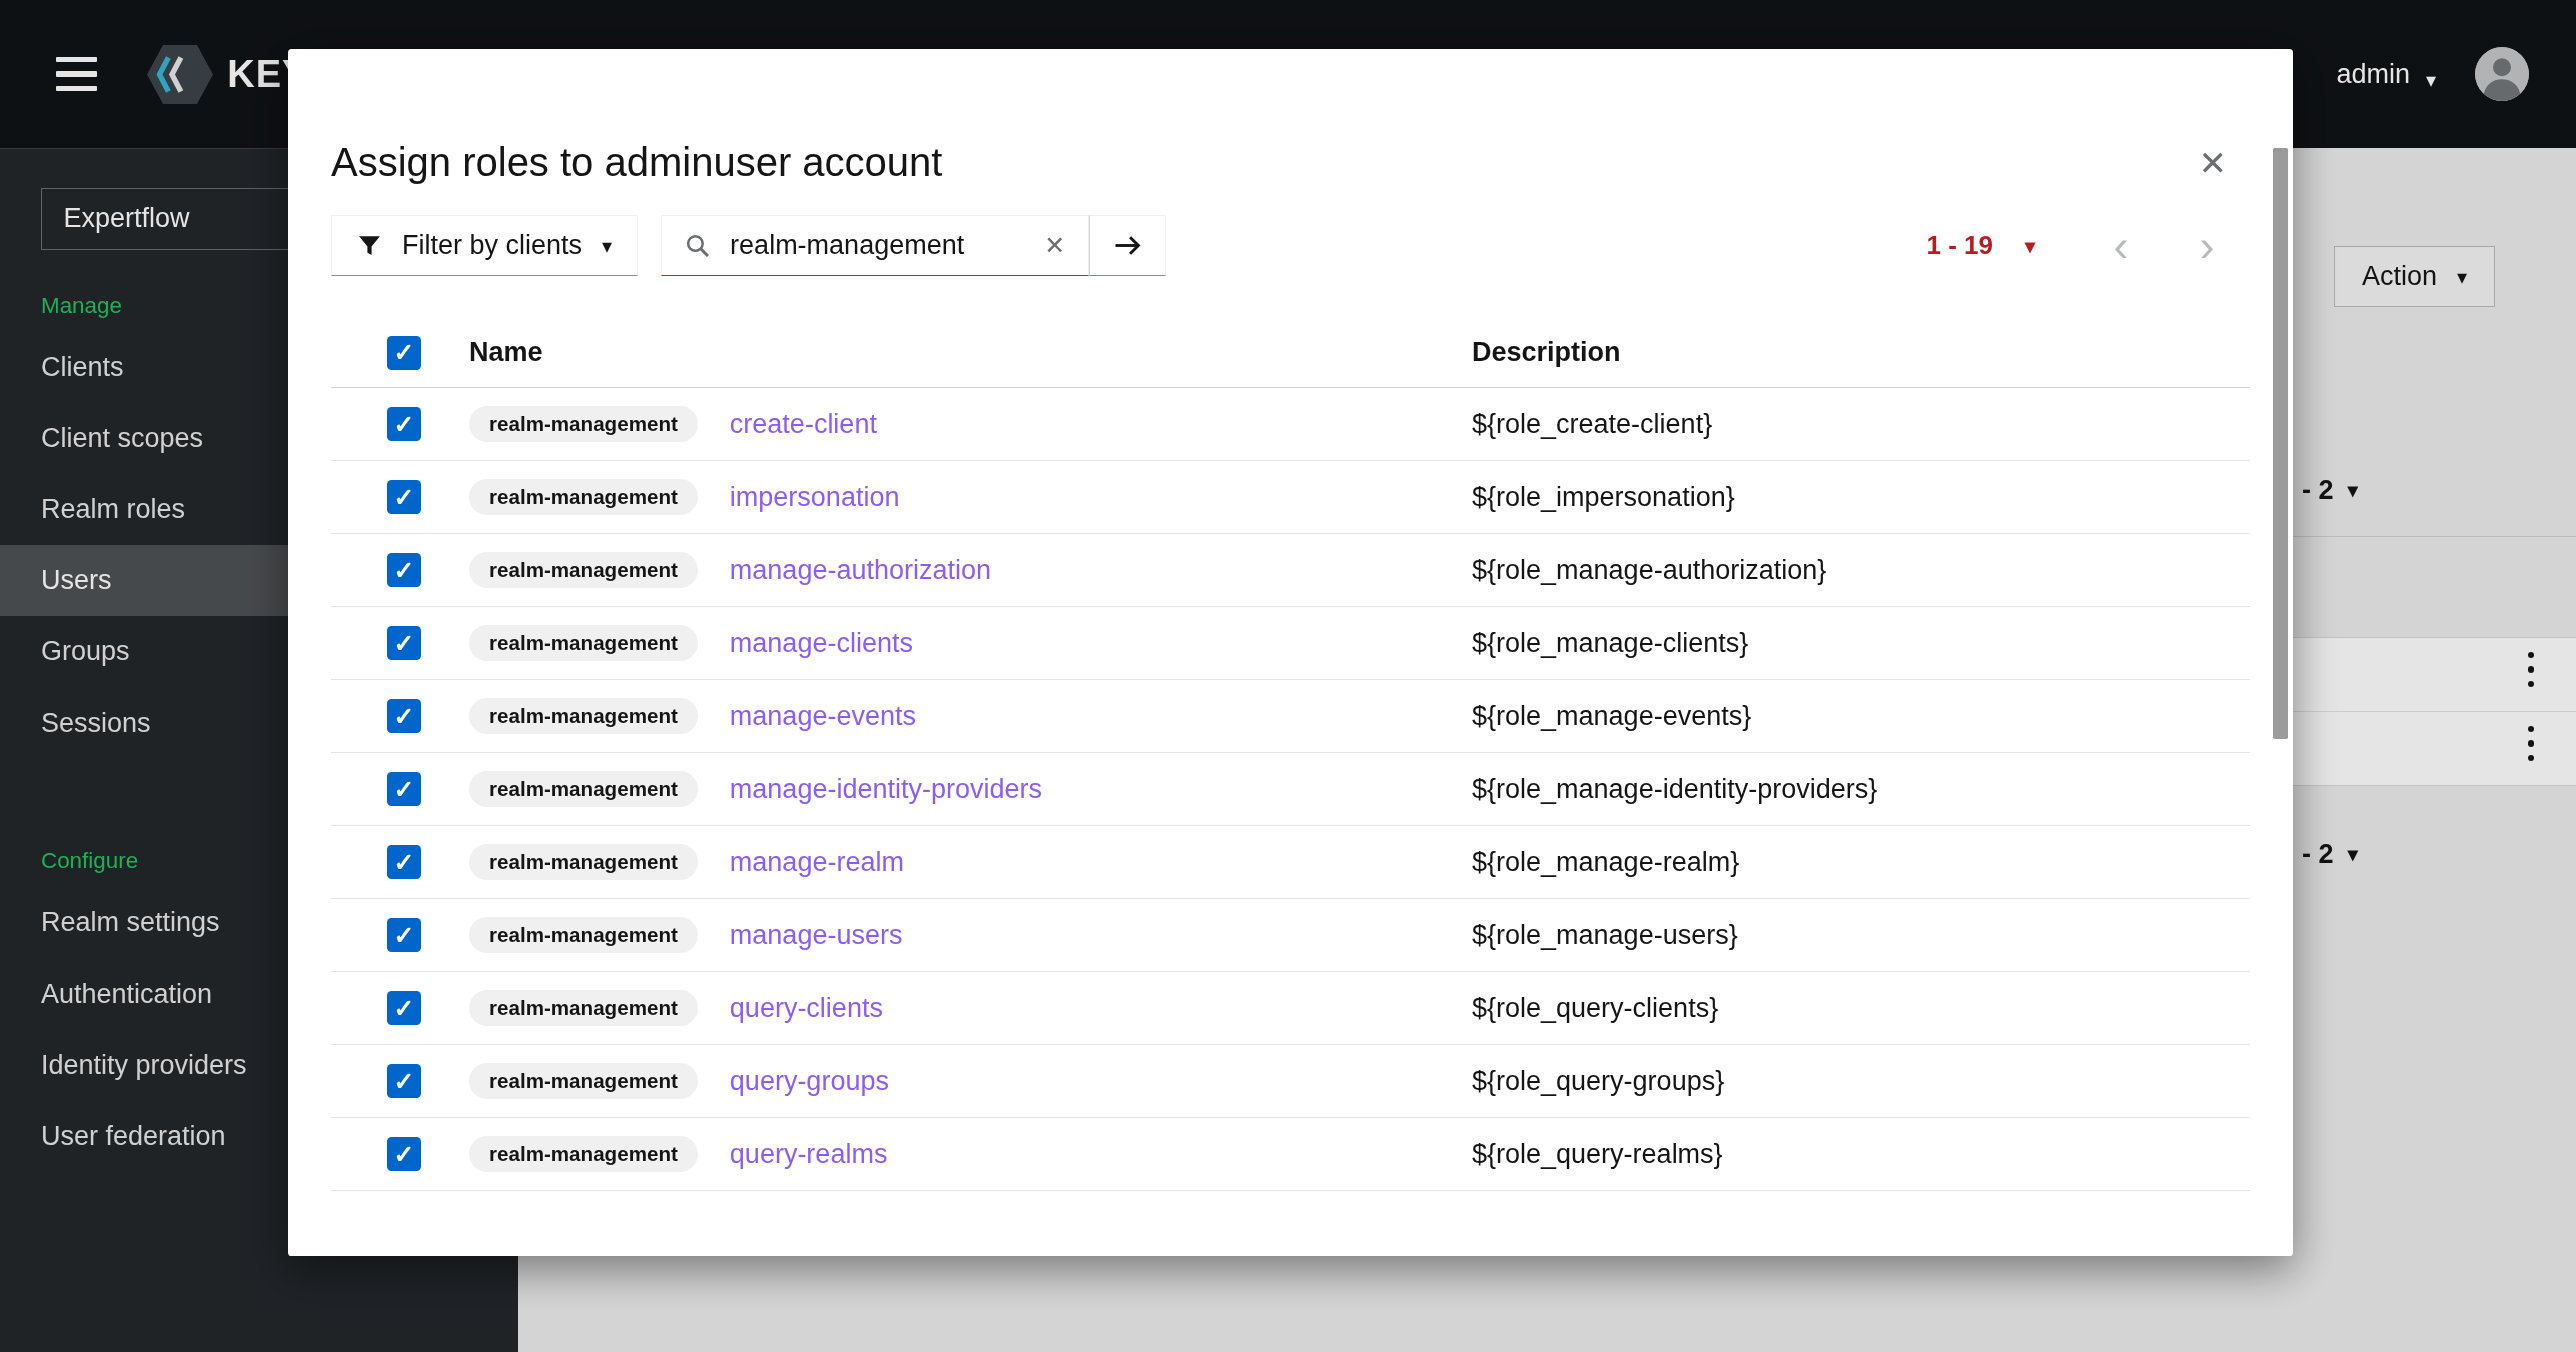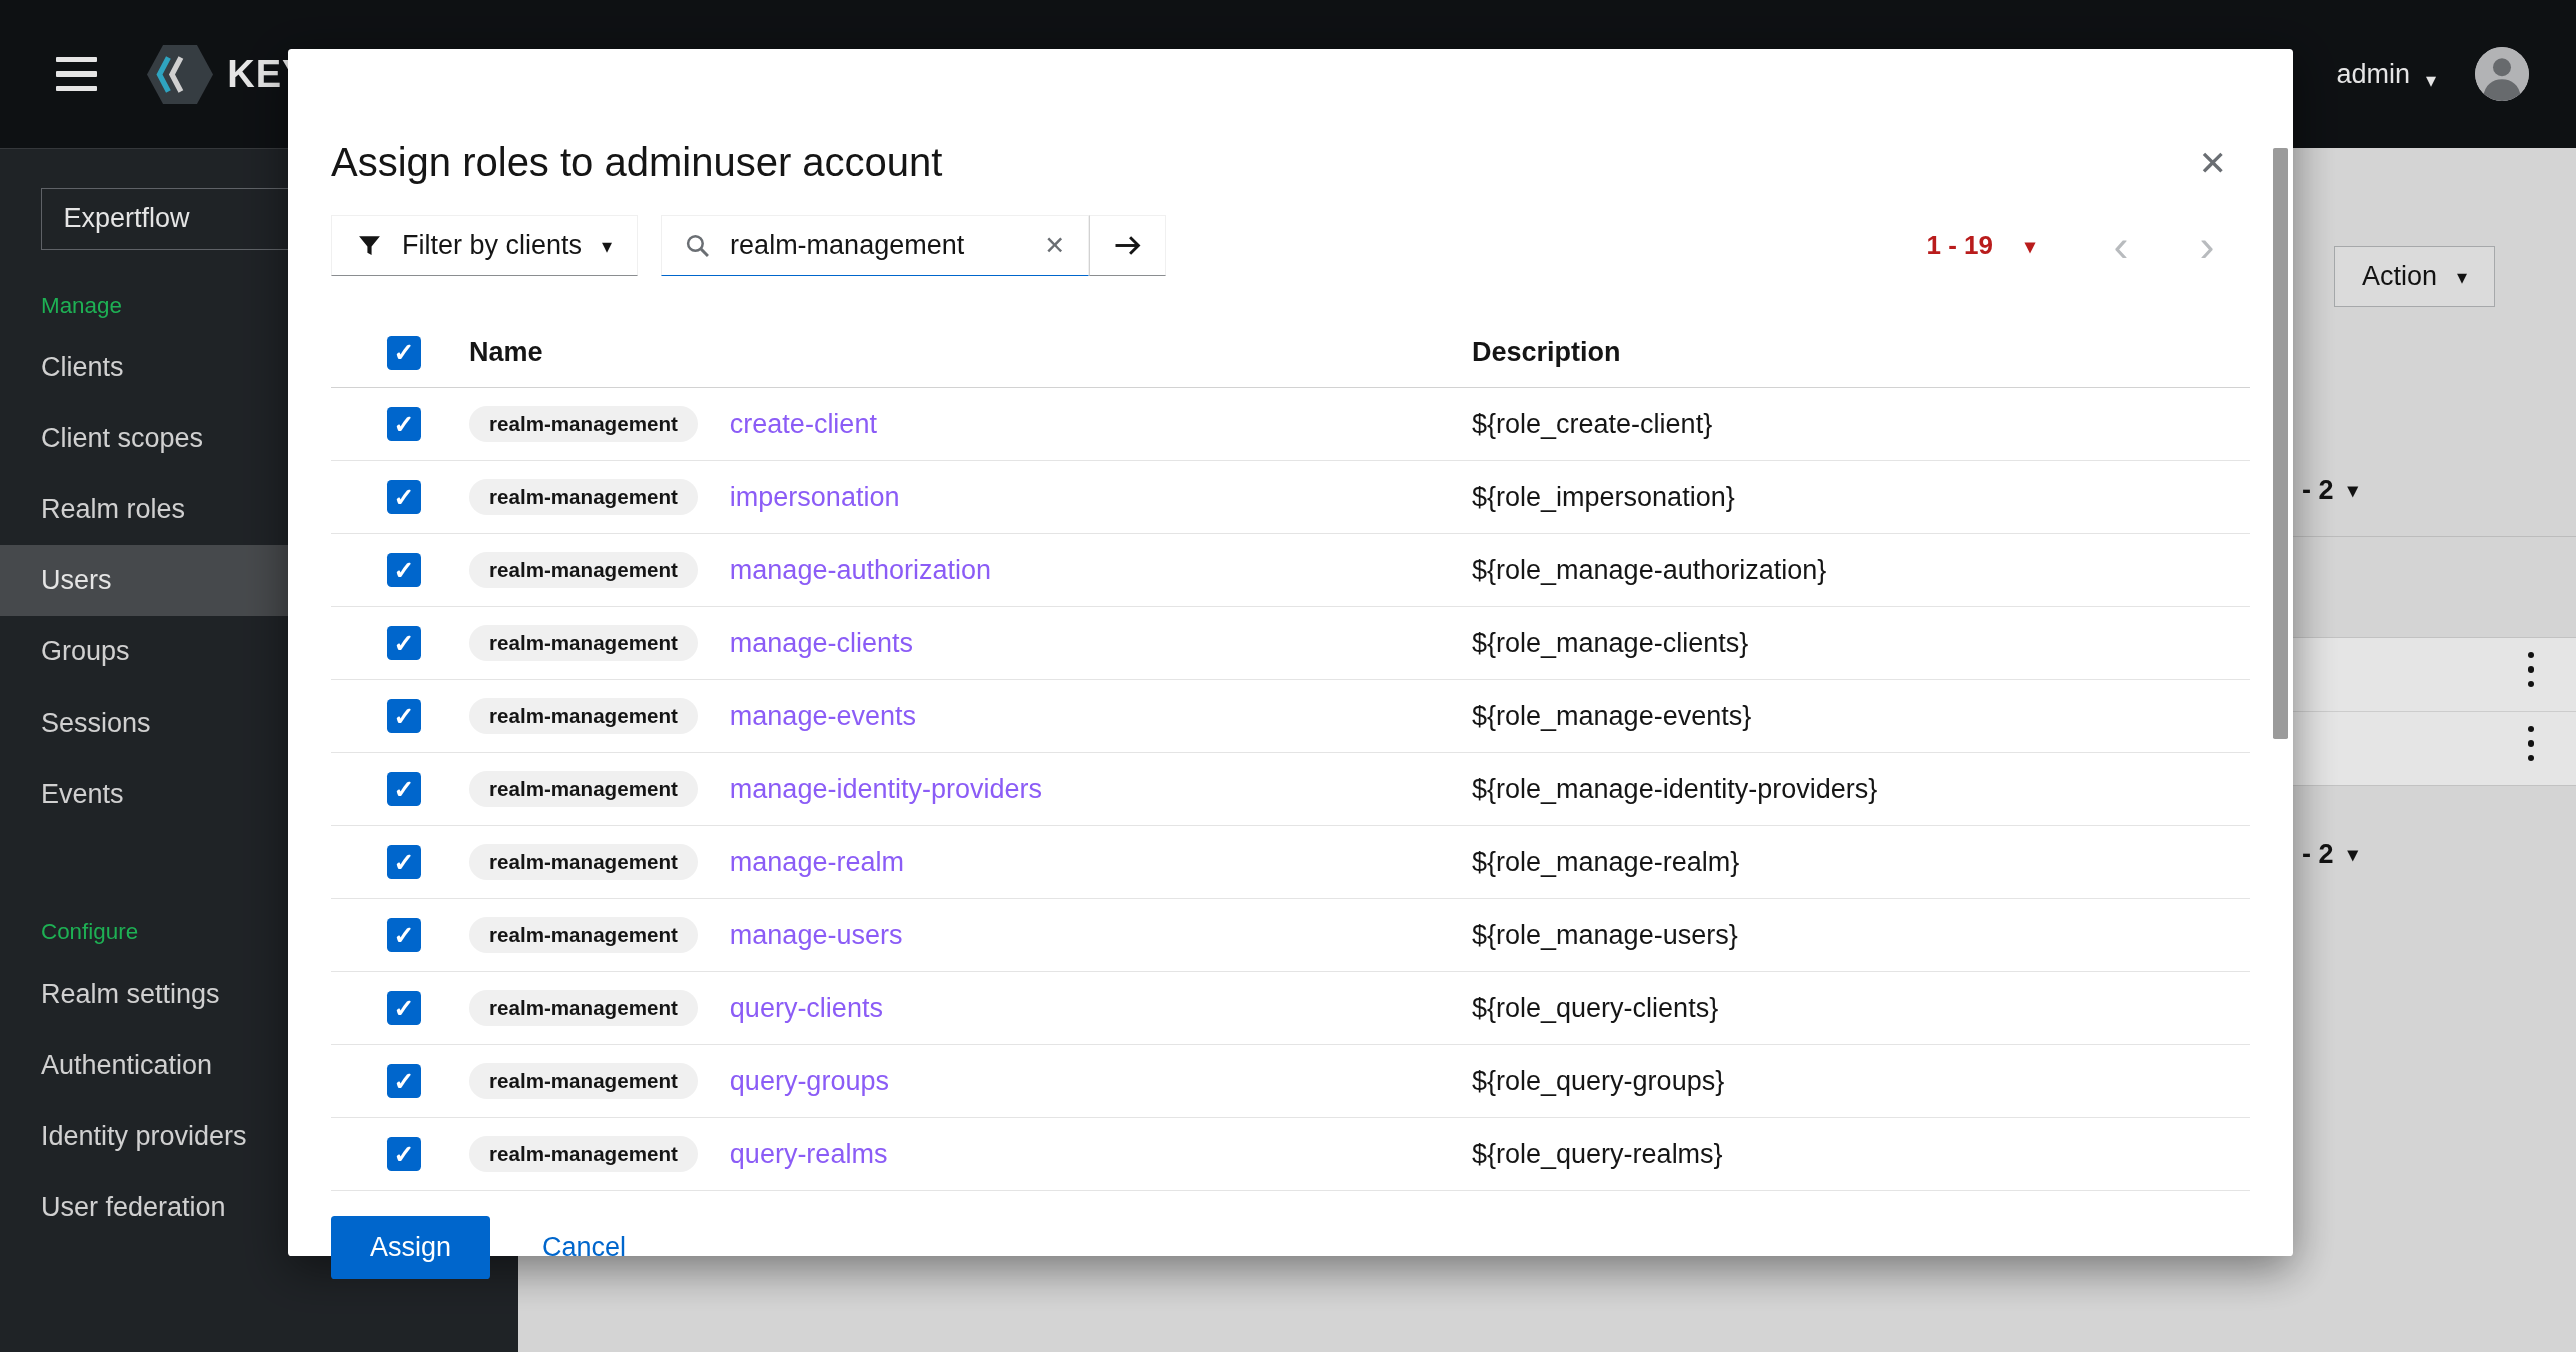--- a/index.html
+++ b/index.html
@@ -122,21 +122,20 @@
   <div class="nav-item">Client scopes</div>
 
   <div class="nav-item">Realm roles</div>
 
   <div class="nav-item active">Users</div>
 
   <div class="nav-item">Groups</div>
 
   <div class="nav-item">Sessions</div>
 
-  <div class="nav-item">Events</div>
 </div>
   </div>
 
   <div class="nav-section">
     <div class="nav-section-label">Configure</div>
     <div class="nav-items">
   <div class="nav-item">Realm settings</div>
 
   <div class="nav-item">Authentication</div>
 
@@ -362,20 +361,16 @@
       <span class="badge">realm-management</span>
       <span class="cell-name">query-realms</span>
     </div>
     <div class="cell-desc">${role_query-realms}</div>
   </div>
 </div>
     </div>
 
     <div class="modal-scrollbar"></div>
 
-    <div class="modal-footer">
-      <button class="assign-btn">Assign</button>
-      <span class="cancel-link">Cancel</span>
-    </div>
   </div>
 
 </div>
 
 
 </body></html>

